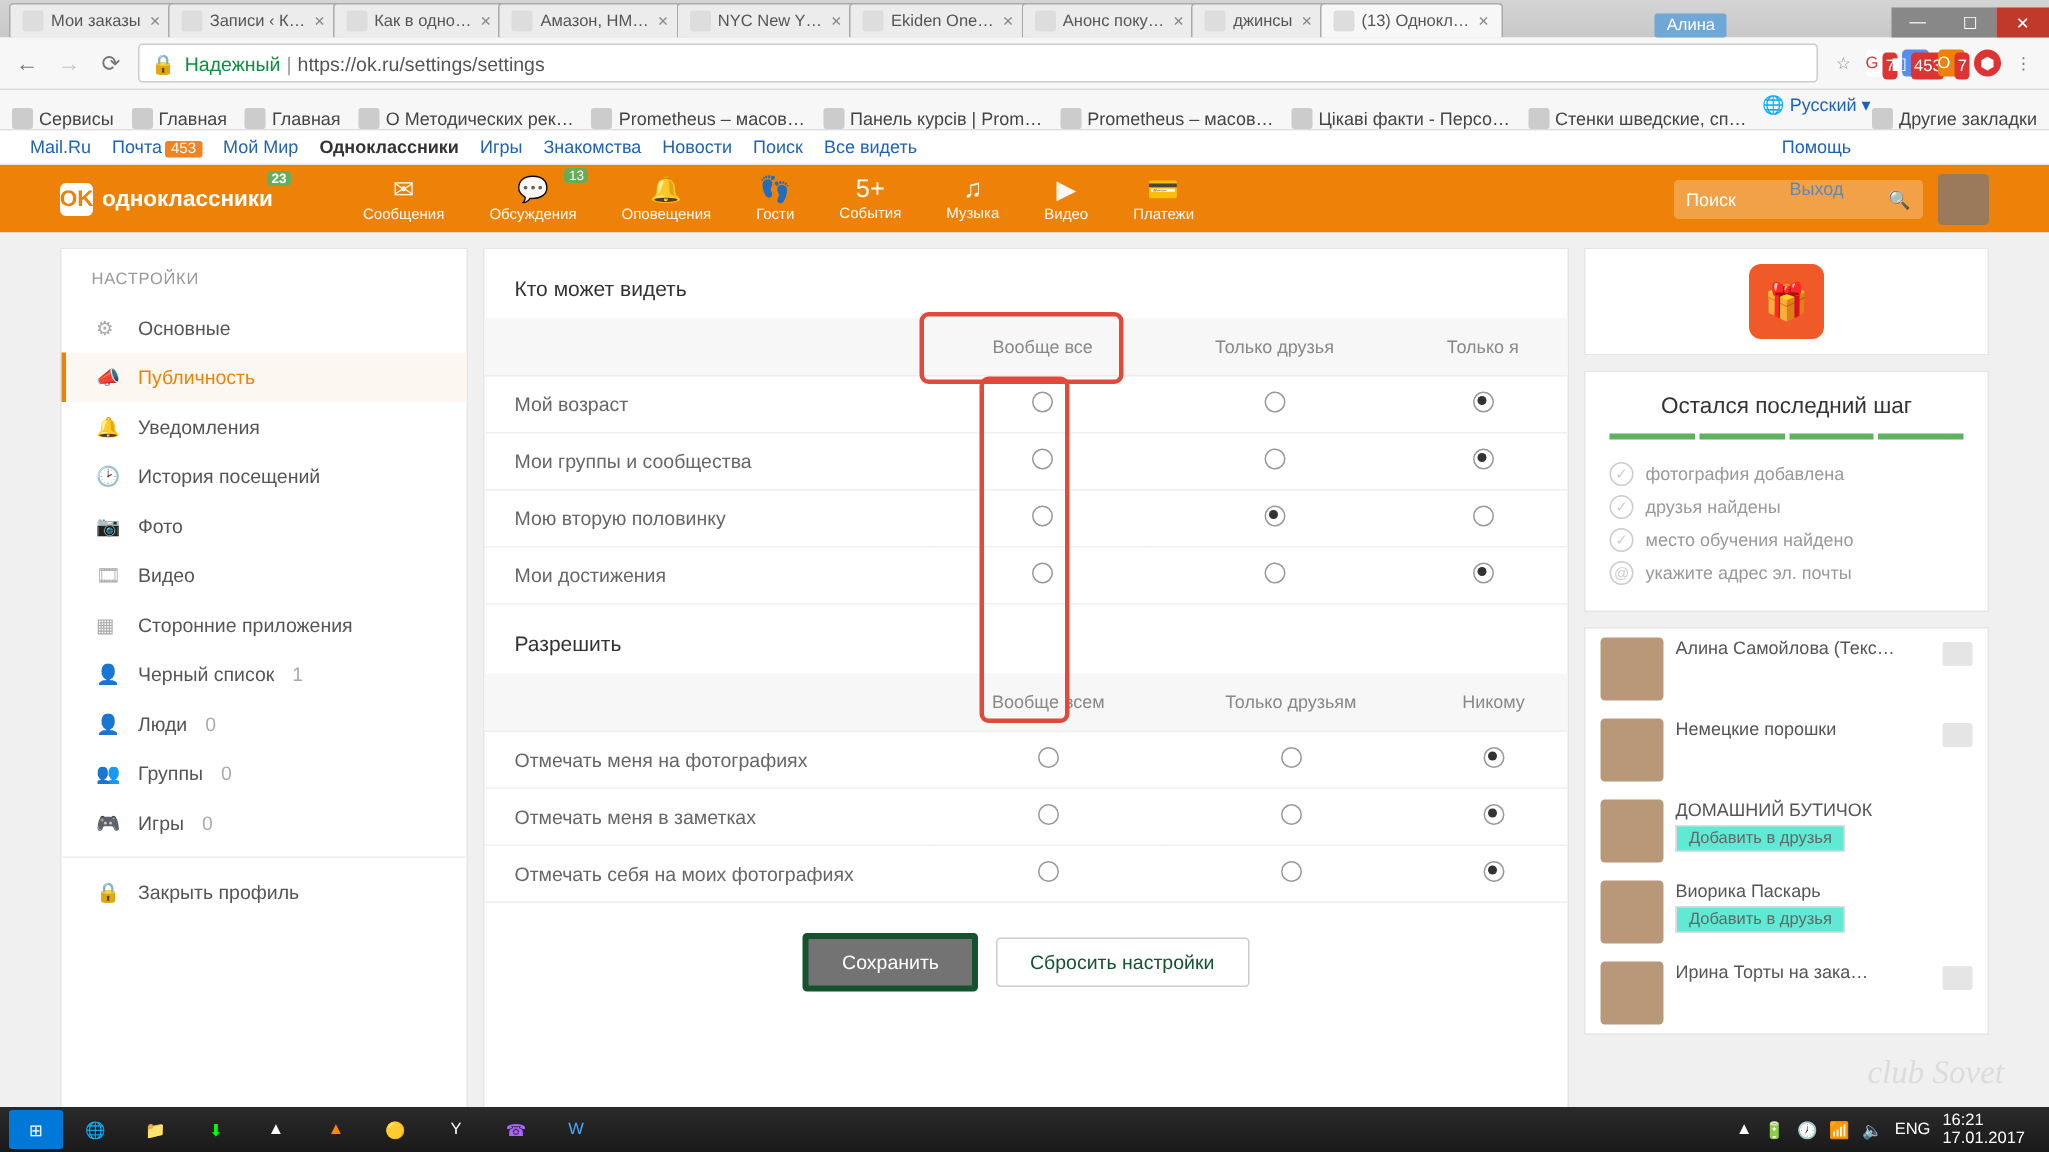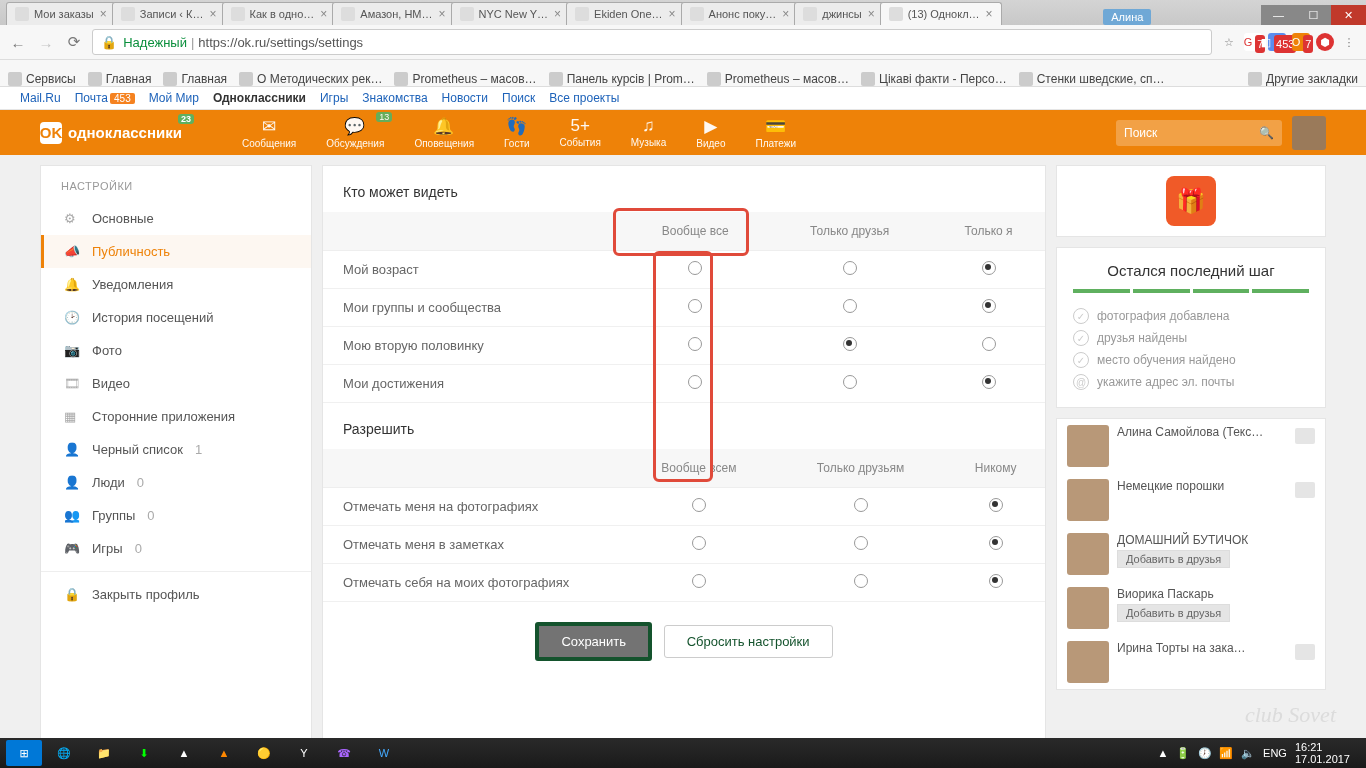--- a/index.html
+++ b/index.html
@@ -73,21 +73,21 @@
 .step-panel{padding:14px 16px}
 .step-title{text-align:center;font-size:15px;color:#333;margin-bottom:10px}
 .prog{display:flex;gap:3px;margin-bottom:12px}
 .prog span{flex:1;height:4px;background:#5fb05f}
 .chk{display:flex;align-items:center;gap:8px;font-size:12px;color:#999;padding:3px 0}
 .chk .c{width:14px;height:14px;border:1px solid #ccc;border-radius:50%;color:#ccc;font-size:10px;display:flex;align-items:center;justify-content:center}
 .friends{display:flex;flex-direction:column}
 .friend{display:flex;gap:8px;padding:6px 10px;align-items:flex-start}
 .friend .pic{width:42px;height:42px;background:#b89878;border-radius:3px;flex:0 0 42px}
 .friend .nm{font-size:12px;color:#555}
-.friend .add{font-size:11px;background:#e5e5e5;border:1px solid #ddd;padding:2px 8px;margin-top:3px;display:inline-block;color:#666}
+.friend .add{font-size:11px;background:#5eead4;border:1px solid #ddd;padding:2px 8px;margin-top:3px;display:inline-block;color:#666}
 .msg-ic{width:20px;height:16px;background:#e5e5e5;border-radius:2px;margin-left:auto;margin-top:3px}
 
 .taskbar{position:fixed;bottom:0;left:0;right:0;height:30px;background:linear-gradient(#2a2a2a,#1a1a1a);display:flex;align-items:center;padding:0 6px;gap:4px;color:#fff;font-size:11px}
 .taskbar .tbtn{width:36px;height:26px;display:flex;align-items:center;justify-content:center;border-radius:2px}
 .taskbar .tray{margin-left:auto;display:flex;align-items:center;gap:8px;padding-right:10px}
 .wm{position:fixed;right:30px;bottom:40px;color:rgba(200,200,200,.5);font-family:Georgia;font-style:italic;font-size:22px;pointer-events:none}
 </style>
 </head>
 <body>
 
@@ -213,22 +213,27 @@
 <div class="mailru">
   <span id="mru-links" style="display: flex; gap: 14px;">
       <a>Mail.Ru</a>
       <a>Почта<span class="cnt">453</span></a>
       <a>Мой Мир</a>
       <a class="cur">Одноклассники</a>
       <a>Игры</a>
       <a>Знакомства</a>
       <a>Новости</a>
       <a>Поиск</a>
-      <a>Все проекты</a>
+      <a>Все видеть</a>
     </span>
+  <div class="right">
+    <a class="globe">🌐 <span>Русский</span> ▾</a>
+    <a>Помощь</a>
+    <a>Выход</a>
+  </div>
 </div>
 
 <div class="ok-head">
   <div class="ok-logo" style="position:relative">
     <span class="ic">OK</span>
     <span>одноклассники</span>
     <span class="ok-badge" style="top:-8px;right:-12px">23</span>
   </div>
   <div class="ok-nav" id="ok-nav">
       <div class="ok-nav-item">

